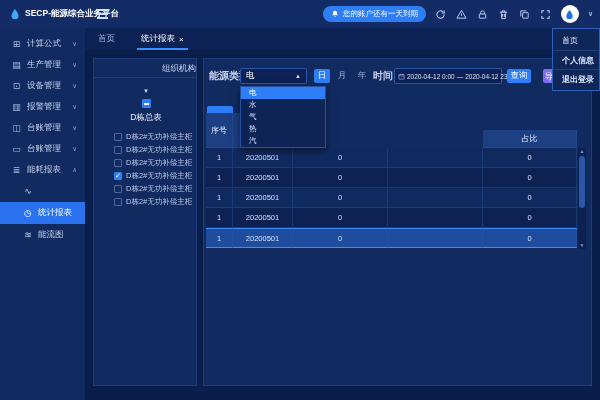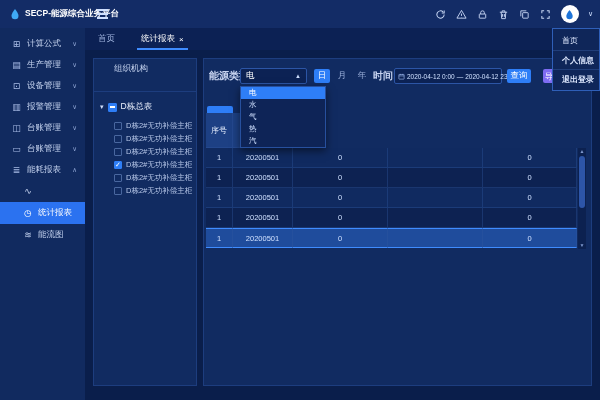--- a/index.html
+++ b/index.html
@@ -32,22 +32,22 @@
   .tabbar { position:absolute; left:85px; top:28px; right:0; height:22px; background:#0c2154; display:flex; z-index:10; }
   .tab { height:22px; display:flex; align-items:center; gap:4px; padding:0 13px; font-size:8.5px; color:#9fb3dd; position:relative; cursor:pointer; }
   .tab.active { color:#fff; }
   .tab.active::after { content:""; position:absolute; left:9px; right:9px; bottom:0; height:2px; background:#3f8cff; }
   .tab-close { font-size:8px; }
 
   
   .content { position:absolute; left:85px; top:50px; right:0; bottom:0; background:#0a1e4b; }
   .panel { background:#112b61; border:1px solid #1d3d7e; position:absolute; }
   .tree-panel { left:8px; top:8px; width:104px; bottom:14px; }
-  .panel-hd { height:33px; line-height:19px; padding-left:20px; font-size:8.5px; color:#c6d4f0; border-bottom:1px solid #1d3d7e; }
-  .tree-root { display:flex; align-items:center; gap:4px; margin:9px 4px 6px 6px; font-size:8.5px; color:#eaf0fd; cursor:pointer; }
+  .panel-hd { height:19px; line-height:19px; padding-left:20px; font-size:8.5px; color:#c6d4f0; border-bottom:1px solid #1d3d7e;text-align:right; }
+  .tree-root { display:flex; align-items:center; gap:4px; margin:9px 4px 6px 6px; font-size:8.5px; color:#eaf0fd; cursor:pointer;flex-direction:column; }
   .caret { font-size:7px; color:#d0defa; }
   .tree-child { display:flex; align-items:center; gap:4px; height:13px; padding-left:20px; font-size:7.5px; color:#b9c9ea; white-space:nowrap; cursor:pointer; }
   .cb { width:9px; height:9px; border:1px solid #49679f; border-radius:1px; display:inline-flex; align-items:center; justify-content:center; flex:none; background:transparent; }
   .cb.small { width:8px; height:8px; }
   .cb.ind { background:#2e7ef7; border-color:#2e7ef7; }
   .cb.ind::after { content:""; width:5px; height:2px; background:#fff; }
   .cb.checked { background:#2e7ef7; border-color:#2e7ef7; }
   .cb .ck { font-size:7px; color:#fff; line-height:1; }
 
   .main-panel { left:118px; top:8px; right:8px; bottom:14px; }
@@ -96,20 +96,28 @@
         <svg width="12" height="12" viewBox="0 0 24 24">
             <path d="M12 2C12 2 5 10.5 5 15.5a7 7 0 0 0 14 0C19 10.5 12 2 12 2Z" fill="#3fa9f5"></path>
           </svg>
       </span>
       <span class="logo-title">SECP-能源综合业务平台</span>
     </div>
     <div class="burger-wrap">
         <span class="burger"></span>
       </div>
     <div class="topbar-right">
+      <button class="notice-pill">
+        <span>
+          <svg width="8" height="8" viewBox="0 0 24 24" fill="#fff">
+              <path d="M12 2a6 6 0 0 0-6 6v4l-2 4h16l-2-4V8a6 6 0 0 0-6-6zm-2.2 16a2.2 2.2 0 0 0 4.4 0z"></path>
+            </svg>
+        </span>
+        <span>您的账户还有一天到期</span>
+      </button>
       <span class="tb-icon">
         <svg width="11" height="11" viewBox="0 0 24 24" fill="none" stroke="#c9d8f5" stroke-width="2.2">
             <path d="M20 12a8 8 0 1 1-2.4-5.7"></path>
             <path d="M20 3.5v5.2h-5.2"></path>
           </svg>
       </span>
       <span class="tb-icon">
         <svg width="11" height="11" viewBox="0 0 24 24" fill="none" stroke="#c9d8f5" stroke-width="2">
             <path d="M12 3 22 20H2Z"></path>
             <path d="M12 10v5"></path>
@@ -283,20 +291,21 @@
         <div class="dd-opt selected">电</div>
         <div class="dd-opt">水</div>
         <div class="dd-opt">气</div>
         <div class="dd-opt">热</div>
         <div class="dd-opt">汽</div>
       </div>
 
       <div class="tbl">
         <div class="tc th" style="grid-area:1/1/3/2">序号</div>
         <div class="tc th" style="grid-area:1/2/3/3"></div>
+        <div class="tc th" style="grid-area:2/5">占比</div>
 
         <div class="tc odd" style="grid-area:3/1">1</div>
         <div class="tc odd" style="grid-area:3/2">20200501</div>
         <div class="tc odd" style="grid-area:3/3">0</div>
         <div class="tc odd" style="grid-area:3/4"></div>
         <div class="tc odd" style="grid-area:3/5">0</div>
 
         <div class="tc even" style="grid-area:4/1">1</div>
         <div class="tc even" style="grid-area:4/2">20200501</div>
         <div class="tc even" style="grid-area:4/3">0</div>

